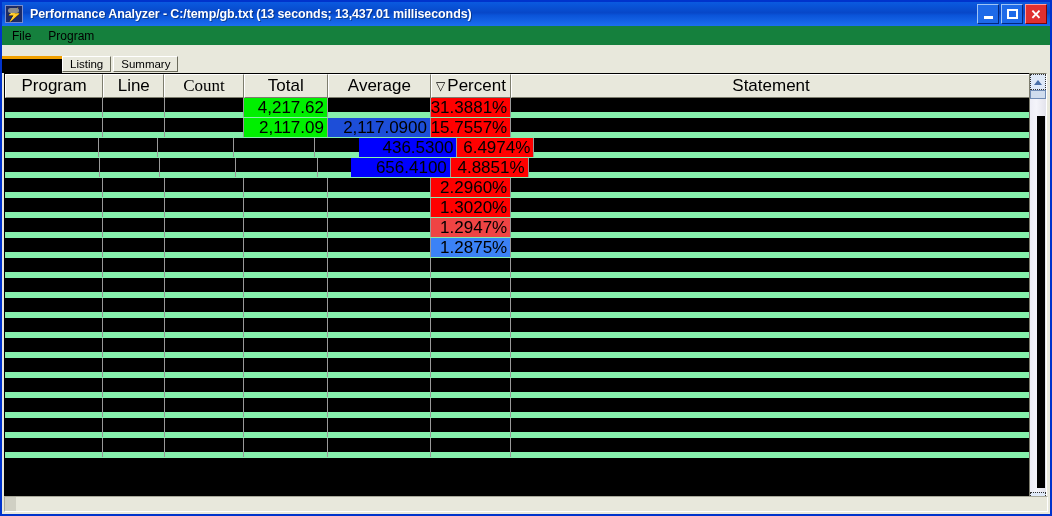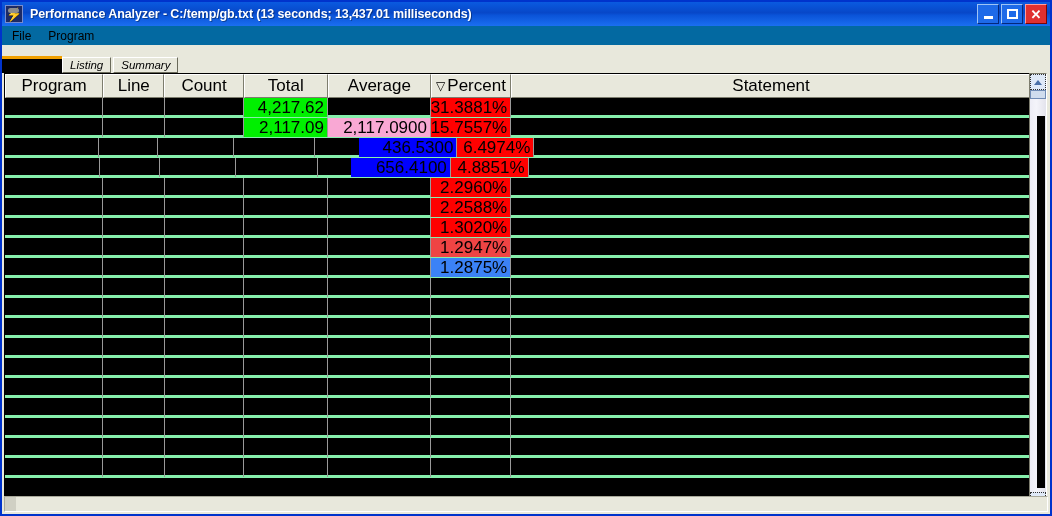--- a/index.html
+++ b/index.html
@@ -99,21 +99,21 @@
     color: #ffffff; font-size: 13px; font-weight: bold; line-height: 13px;
     font-family: "Liberation Sans", sans-serif;
   }
 
   
   .menu-bar {
     position: absolute;
     left: 2px; top: 26px;
     width: 1048px;
     height: 19px;
-    background: #0369a1;
+    background: #15803d;
     display: flex;
     align-items: center;
     box-sizing: border-box;
   }
   .menu-item {
     font-size: 12px;
     color: #000;
     padding: 1px 7px;
     margin-left: 3px;
     line-height: 14px;
@@ -129,22 +129,21 @@
     box-sizing: border-box;
   }
 
   
   .tab-strip {
     position: absolute;
     left: 0; top: 10px;
     width: 1048px;
     height: 18px;
     display: flex;
-    align-items: flex-end;
-    font-style: italic;
+    align-items: center;
   }
   .tab-spacer {
     width: 60px;
     height: 17px;
     background: #000000;
     border-top: 3px solid #f0a000;
     box-sizing: border-box;
   }
   .tab {
     height: 16px;
@@ -201,40 +200,40 @@
   .grid-body {
     flex: 1;
     background: #000;
     overflow: hidden;
     position: relative;
   }
   .row {
     display: flex;
     height: 20px;
     box-sizing: border-box;
-    border-bottom: 3px solid #86efac;
+    border-bottom: 6px solid #86efac;
   }
   .cell {
     box-sizing: border-box;
     border-right: 1px solid #9a9a9a;
     height: 19px;
     font-size: 17px;
     color: #000;
     display: flex;
     align-items: center;
     padding: 0 3px;
     overflow: hidden;
     white-space: nowrap;
   }
   .cell.num { justify-content: flex-end; }
 
   
   .c-program   { width: 99px; }
   .c-line      { width: 62px; }
-  .c-count     { width: 80px; }
+  .c-count     { width: 80px; font-family: Liberation Serif, serif; }
   .c-total     { width: 85px; }
   .c-average   { width: 104px; }
   .c-percent   { width: 81px; }
   .c-statement { width: 524px; border-right: none; }
 
   
   .vscroll {
     position: absolute;
     right: 3px; top: 28px;
     width: 18px;
@@ -359,21 +358,21 @@
             <div class="cell c-total num" style="background: rgb(0, 240, 0);">4,217.62</div>
             <div class="cell c-average num"></div>
             <div class="cell c-percent num" style="background: rgb(255, 0, 0);">31.3881%</div>
             <div class="cell c-statement"></div>
           </div>
           <div class="row">
             <div class="cell c-program"></div>
             <div class="cell c-line"></div>
             <div class="cell c-count"></div>
             <div class="cell c-total num" style="background: rgb(0, 240, 0);">2,117.09</div>
-            <div class="cell c-average num" style="background: #f9a8d4;">2,117.0900</div>
+            <div class="cell c-average num" style="background: #1d4ed8;">2,117.0900</div>
             <div class="cell c-percent num" style="background: rgb(255, 0, 0);">15.7557%</div>
             <div class="cell c-statement"></div>
           </div>
           <div class="row">
             <div class="cell c-program"></div>
             <div class="cell c-line"></div>
             <div class="cell c-count"></div>
             <div class="cell c-total num"></div>
             <div class="cell c-average num" style="background: rgb(0, 0, 255); margin-left: 44px;">436.5300</div>
             <div class="cell c-percent num" style="background: rgb(255, 0, 0); text-align: right;">6.4974%</div>
@@ -388,29 +387,20 @@
             <div class="cell c-percent num" style="background: rgb(255, 0, 0);">4.8851%</div>
             <div class="cell c-statement"></div>
           </div>
           <div class="row">
             <div class="cell c-program"></div>
             <div class="cell c-line"></div>
             <div class="cell c-count"></div>
             <div class="cell c-total num"></div>
             <div class="cell c-average num"></div>
             <div class="cell c-percent num" style="background: rgb(255, 0, 0);">2.2960%</div>
-            <div class="cell c-statement"></div>
-          </div>
-          <div class="row">
-            <div class="cell c-program"></div>
-            <div class="cell c-line"></div>
-            <div class="cell c-count"></div>
-            <div class="cell c-total num"></div>
-            <div class="cell c-average num"></div>
-            <div class="cell c-percent num" style="background: rgb(255, 0, 0);">2.2588%</div>
             <div class="cell c-statement"></div>
           </div>
           <div class="row">
             <div class="cell c-program"></div>
             <div class="cell c-line"></div>
             <div class="cell c-count"></div>
             <div class="cell c-total num"></div>
             <div class="cell c-average num"></div>
             <div class="cell c-percent num" style="background: rgb(255, 0, 0);">1.3020%</div>
             <div class="cell c-statement"></div>

